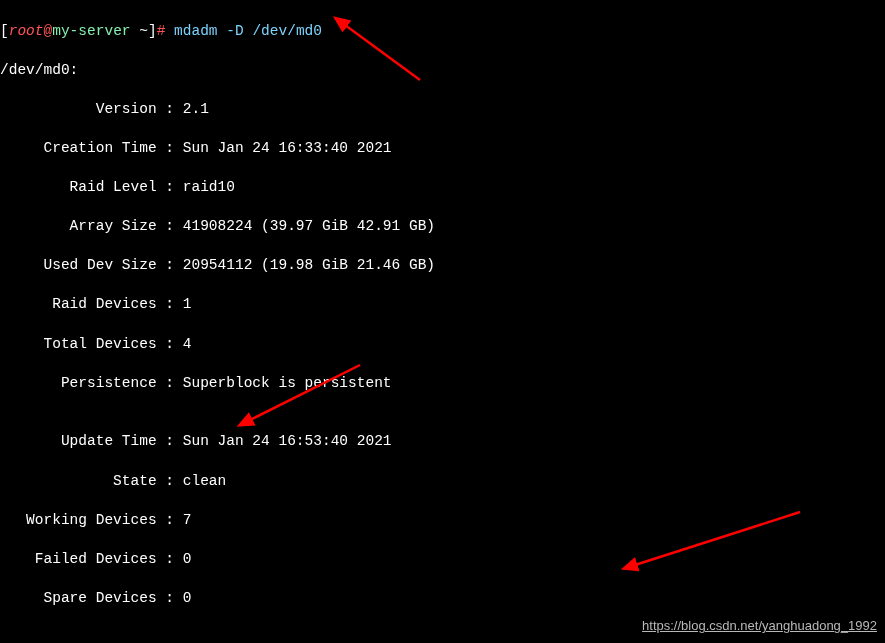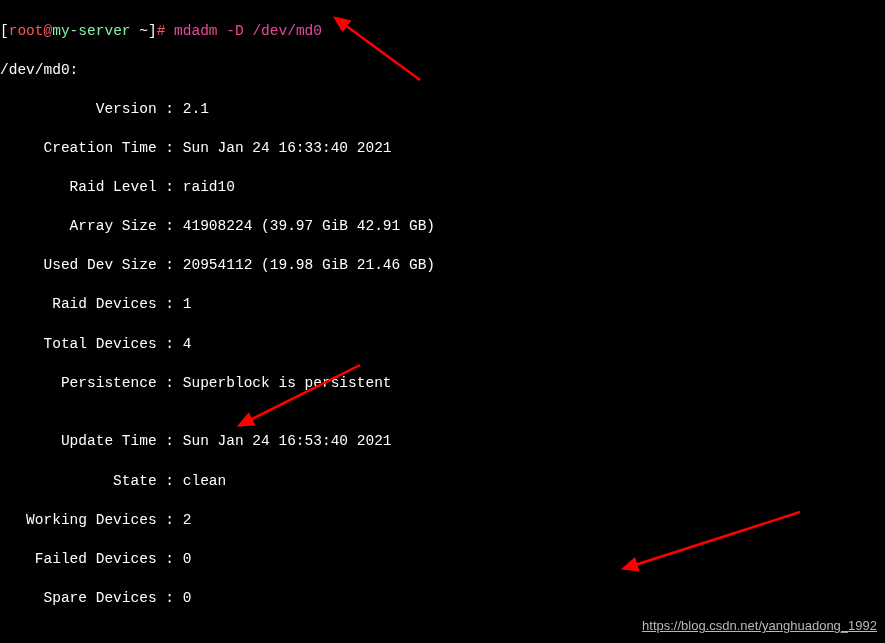--- a/index.html
+++ b/index.html
@@ -13,26 +13,26 @@
       width: 885px;
       height: 643px;
       overflow: hidden;
       position: relative;
     }
     .terminal {
       padding: 2px 0 0 0;
       white-space: pre;
     }
     .prompt-open { color: #fff; }
-    .user { color: #ff5555; }
+    .user { color: #ff5555; font-style: italic; }
     .at { color: #ff5555; }
     .host { color: #86efac; }
     .tilde { color: #fff; }
     .hash { color: #ff5555; }
-    .cmd { color: #ec4899; }
+    .cmd { color: #7dd3fc; }
     .watermark {
       position: absolute;
       bottom: 8px;
       right: 8px;
       color: #b8b8b8;
       font-size: 13px;
       font-family: Arial, sans-serif;
       text-decoration: underline;
     }
     svg.arrows {
@@ -53,21 +53,21 @@
 <span class="line">     Creation Time : Sun Jan 24 16:33:40 2021</span>
 <span class="line">        Raid Level : raid10</span>
 <span class="line">        Array Size : 41908224 (39.97 GiB 42.91 GB)</span>
 <span class="line">     Used Dev Size : 20954112 (19.98 GiB 21.46 GB)</span>
 <span class="line">      Raid Devices : 1</span>
 <span class="line">     Total Devices : 4</span>
 <span class="line">       Persistence : Superblock is persistent</span>
 <span class="line"></span>
 <span class="line">       Update Time : Sun Jan 24 16:53:40 2021</span>
 <span class="line">             State : clean</span>
-<span class="line">   Working Devices : 2</span>
+<span class="line">   Working Devices : 7</span>
 <span class="line">    Failed Devices : 0</span>
 <span class="line">     Spare Devices : 0</span>
 <span class="line"></span>
 
 
 <span class="line"></span>
 
 <span class="line"></span>
 
 

